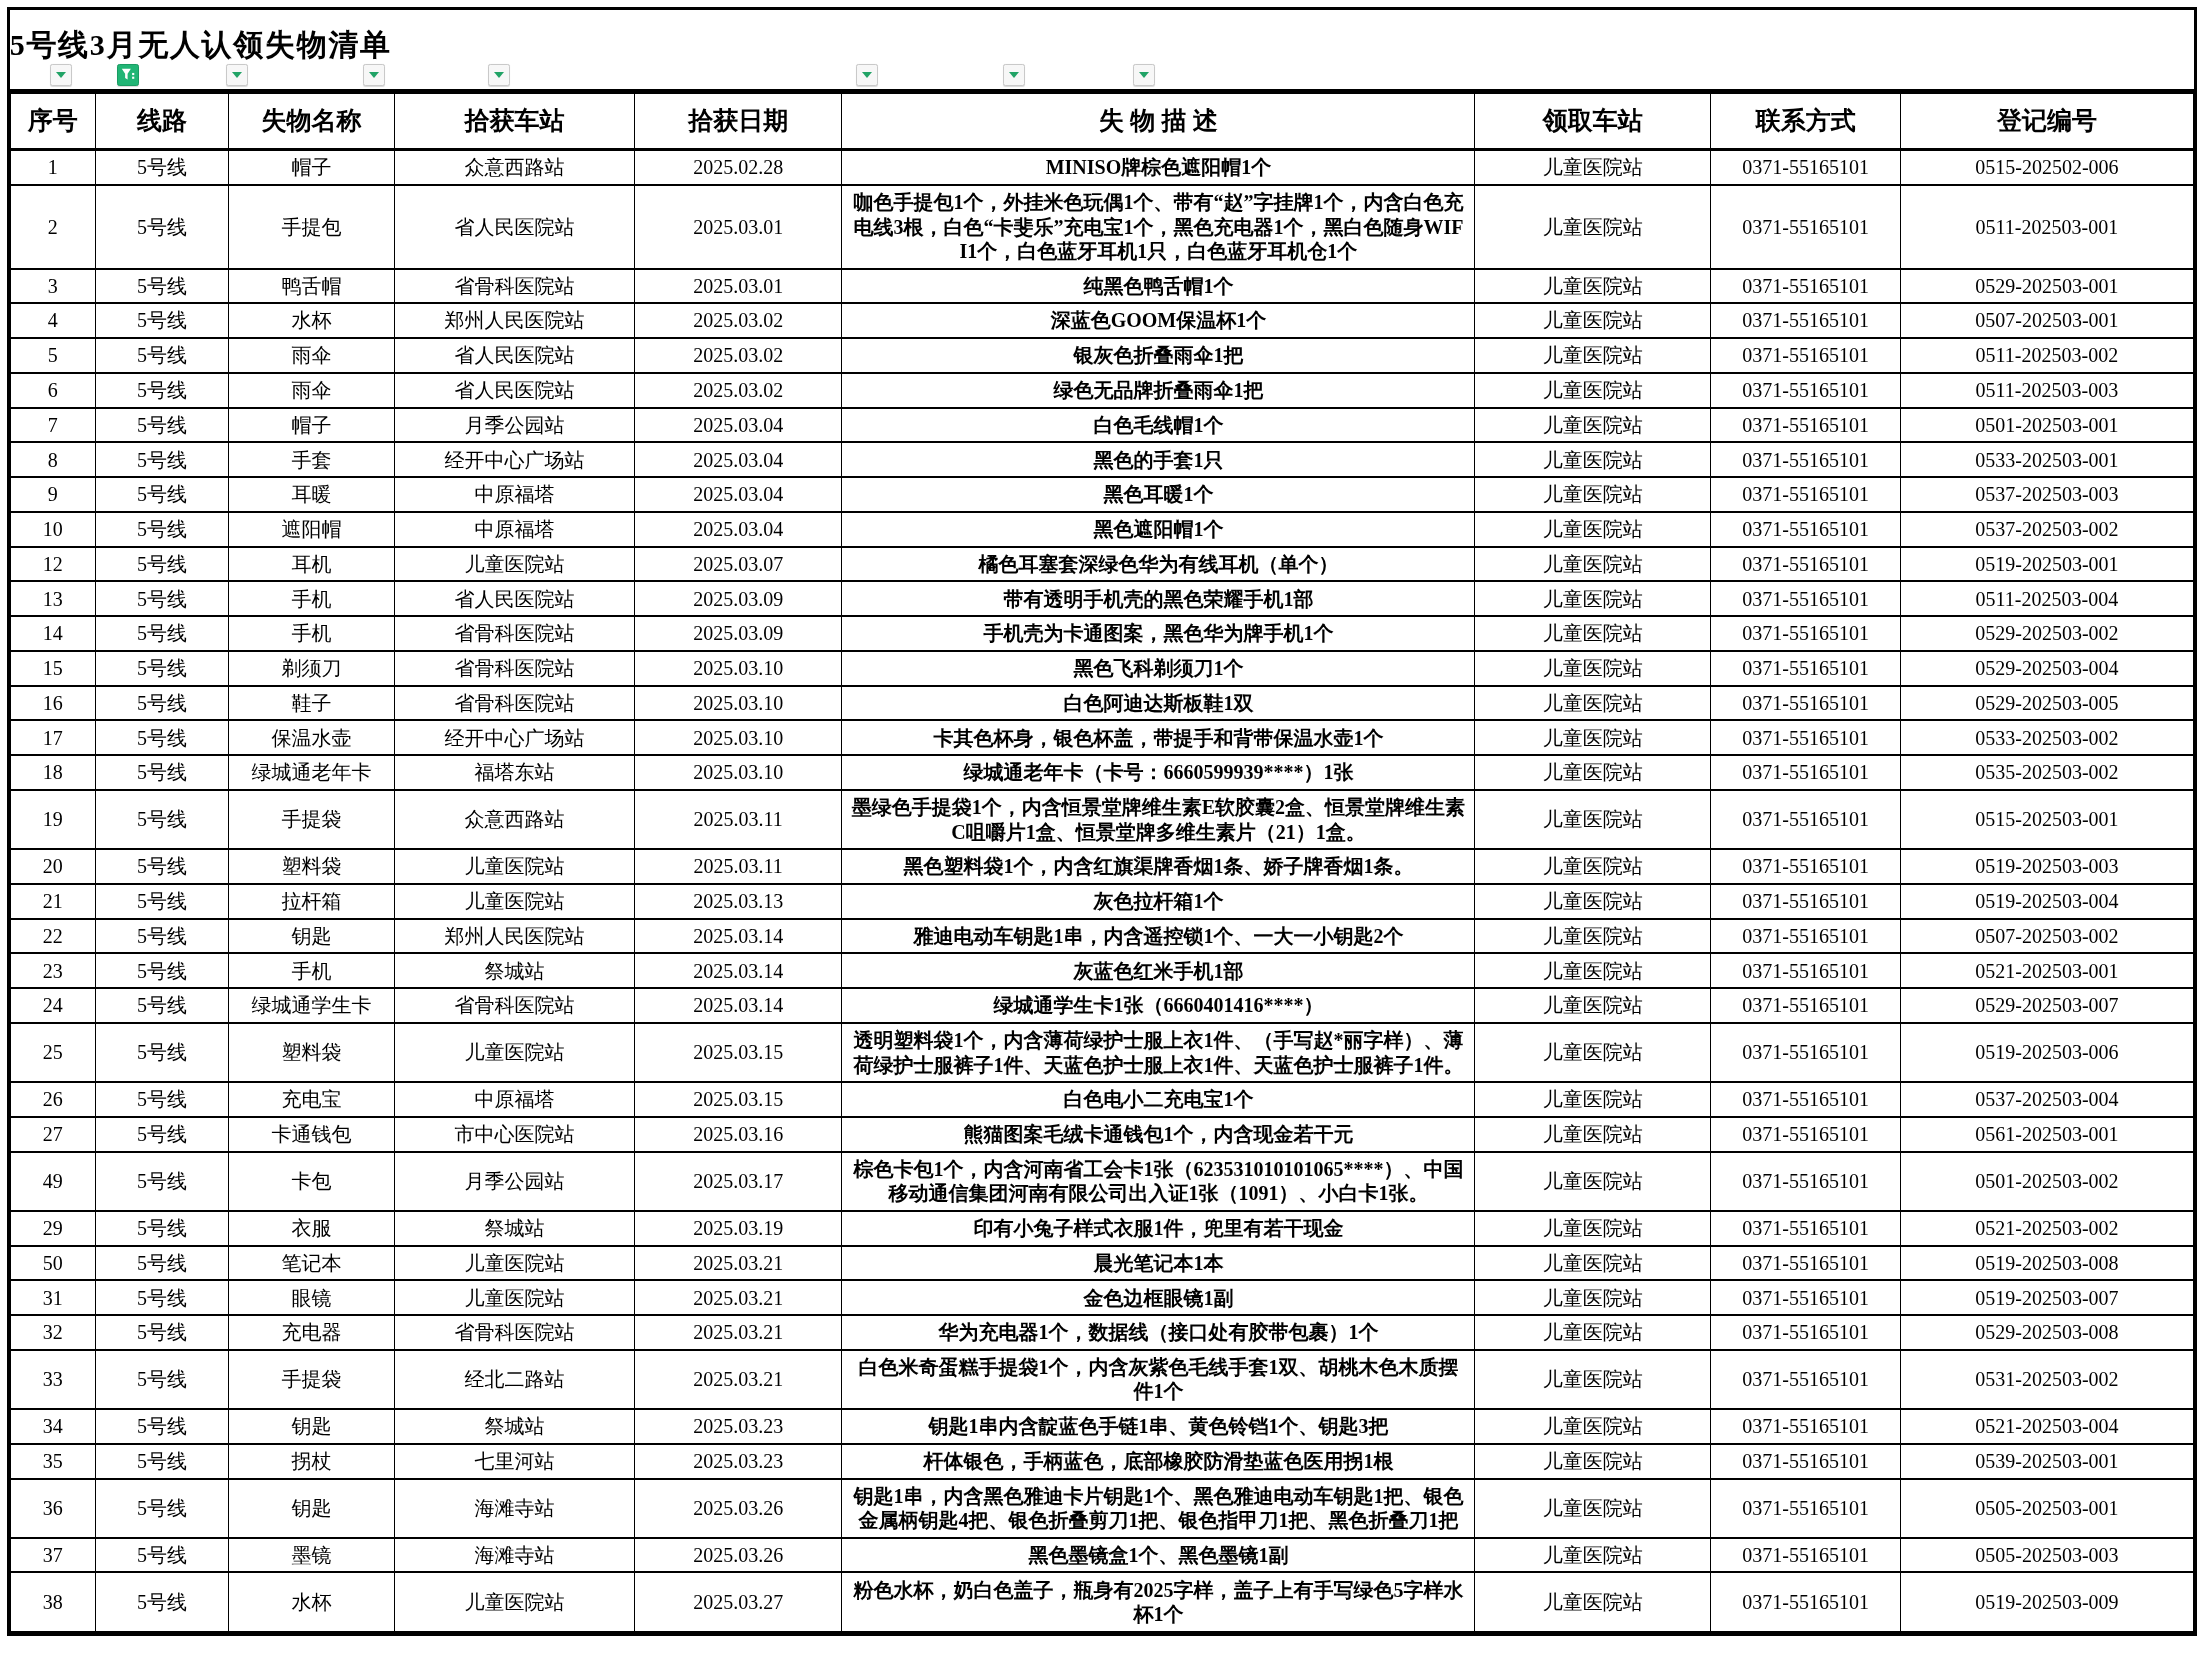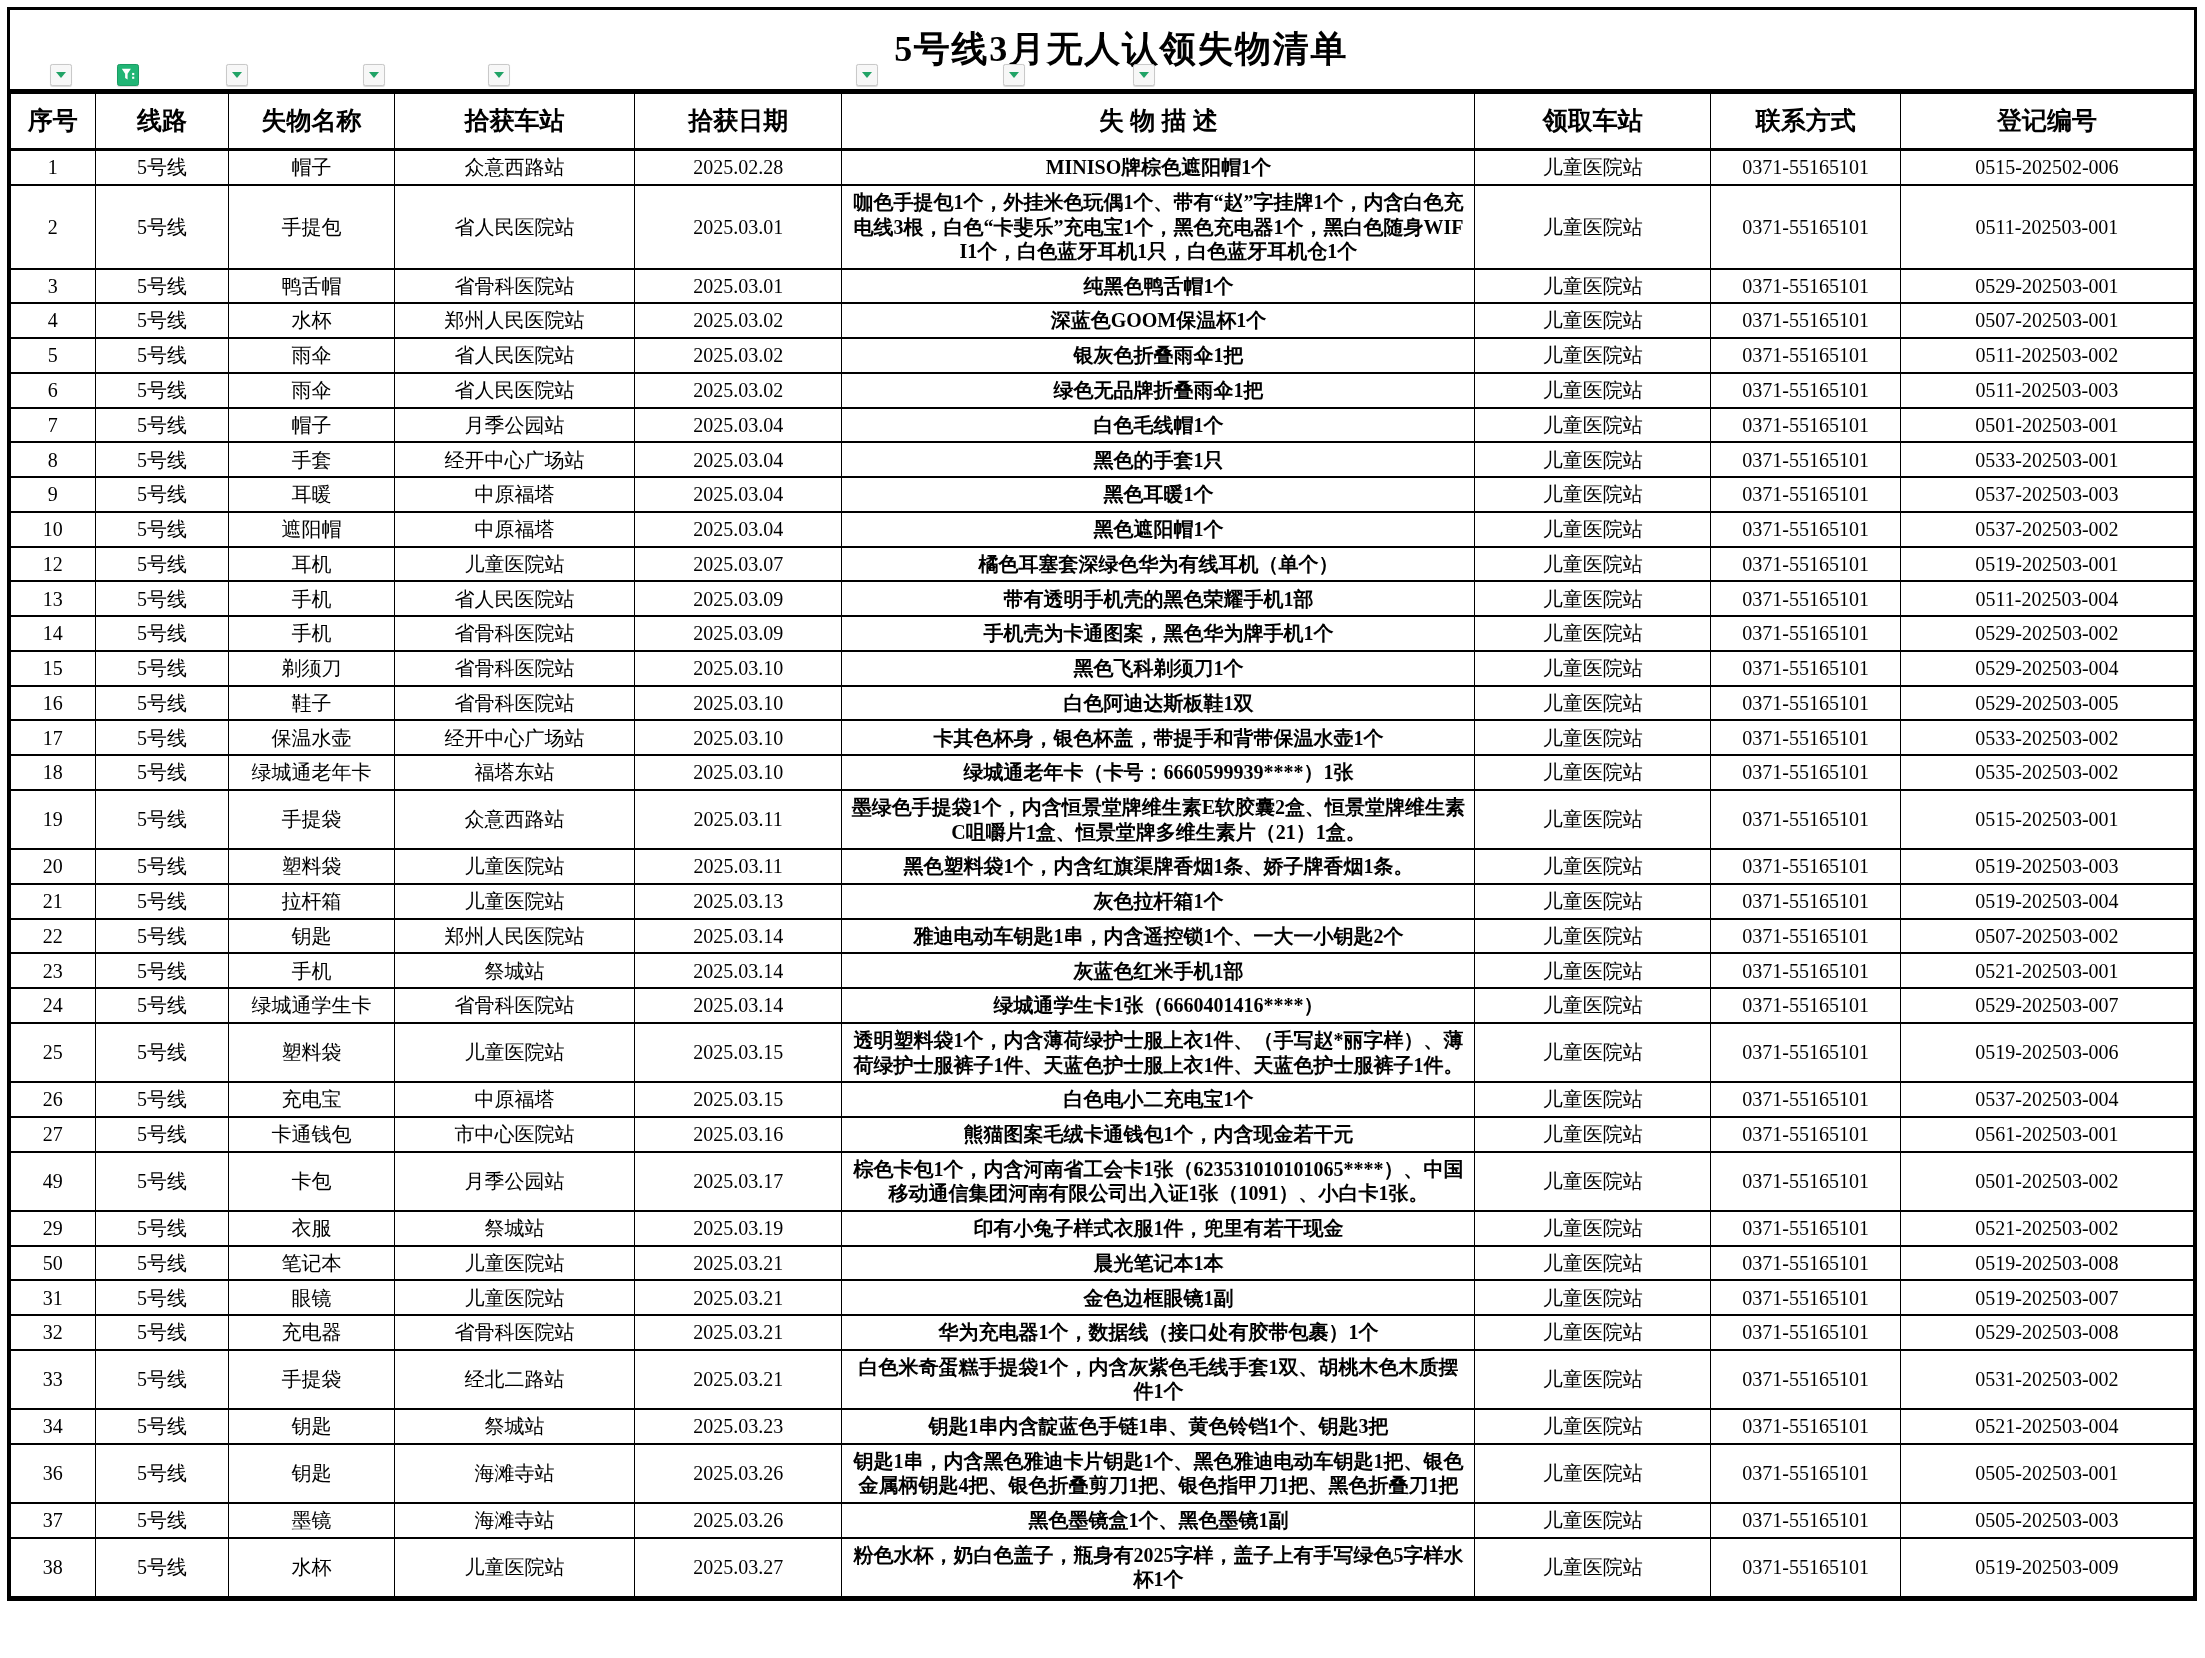--- a/index.html
+++ b/index.html
@@ -16,24 +16,22 @@
     box-sizing:border-box;
   }
   .title-block{
     position:relative;
     height:82px;
     border-bottom:3.3px solid #000;
     box-sizing:border-box;
   }
   .sheet-title{
     position:absolute;left:0;right:0;top:15px;
-    text-align:center;
-    font-size:36px;font-weight:bold;
+    font-size:30px;font-weight:bold;
     letter-spacing:1.7px;
-    margin-left:39px;
   }
   .filter-btn{
     position:absolute;bottom:2.5px;
     width:22.5px;height:22.5px;
     background:#f7f7f7;
     border:0.8px solid #c9c9c9;
     border-radius:2.5px;
     box-sizing:border-box;
     display:flex;align-items:center;justify-content:center;
     cursor:pointer;
@@ -495,20 +493,31 @@
           <td>34</td>
           <td>5号线</td>
           <td>钥匙</td>
           <td>祭城站</td>
           <td>2025.03.23</td>
           <td class="desc">钥匙1串内含靛蓝色手链1串、黄色铃铛1个、钥匙3把</td>
           <td>儿童医院站</td>
           <td>0371-55165101</td>
           <td>0521-202503-004</td>
         </tr>
+        <tr class="single">
+          <td>35</td>
+          <td>5号线</td>
+          <td>拐杖</td>
+          <td>七里河站</td>
+          <td>2025.03.23</td>
+          <td class="desc">杆体银色，手柄蓝色，底部橡胶防滑垫蓝色医用拐1根</td>
+          <td>儿童医院站</td>
+          <td>0371-55165101</td>
+          <td>0539-202503-001</td>
+        </tr>
         <tr>
           <td>36</td>
           <td>5号线</td>
           <td>钥匙</td>
           <td>海滩寺站</td>
           <td>2025.03.26</td>
           <td class="desc">钥匙1串，内含黑色雅迪卡片钥匙1个、黑色雅迪电动车钥匙1把、银色金属柄钥匙4把、银色折叠剪刀1把、银色指甲刀1把、黑色折叠刀1把</td>
           <td>儿童医院站</td>
           <td>0371-55165101</td>
           <td>0505-202503-001</td>

